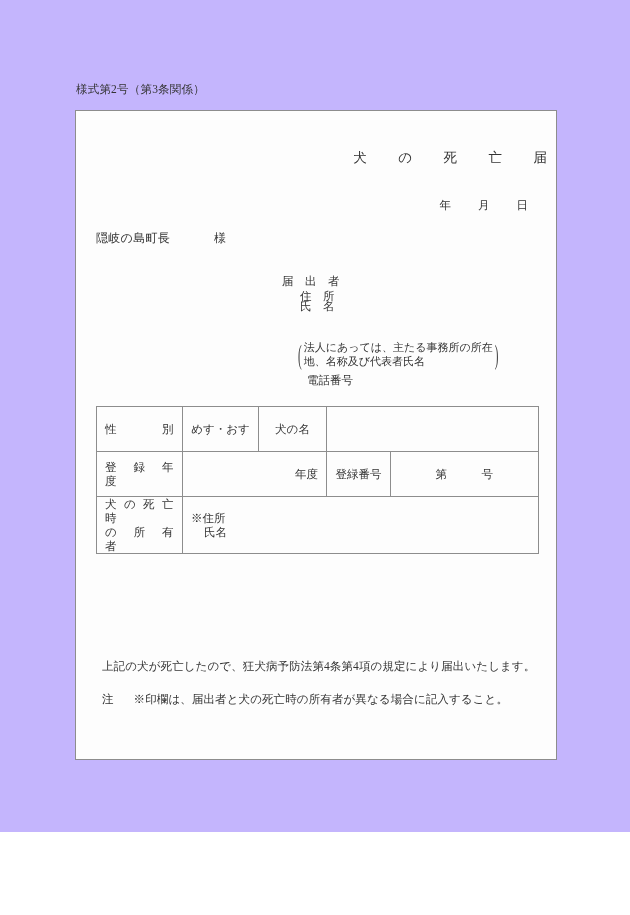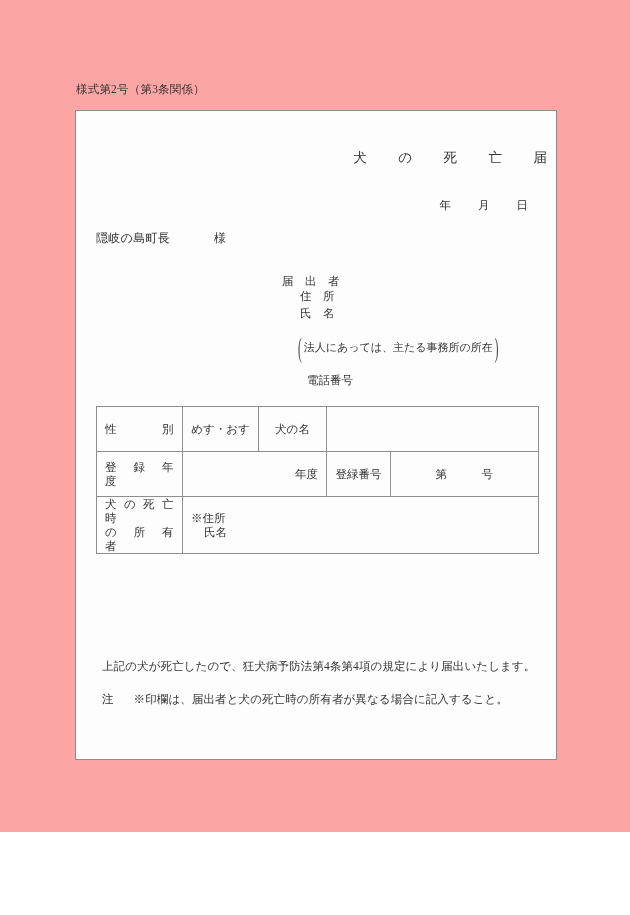--- a/index.html
+++ b/index.html
@@ -14,21 +14,21 @@
     color: #3a3a3a;
     position: relative;
     overflow: hidden;
   }
   .page {
     position: absolute;
     left: 0;
     top: 0;
     width: 630px;
     height: 832px;
-    background: #fca5a5;
+    background: #c4b5fd;
   }
   
   .form-no {
     position: absolute;
     left: 76px;
     top: 82px;
     font-size: 11.5px;
     letter-spacing: 0.2px;
     color: #333333;
     white-space: nowrap;
@@ -92,21 +92,21 @@
     color: #333333;
     line-height: 15px;
     white-space: nowrap;
   }
   .sub-row2 {
     margin-left: 18px;
   }
   .sub-name {
     position: absolute;
     left: 224px;
-    top: 195px;
+    top: 188px;
     font-size: 11.5px;
     color: #333333;
     white-space: nowrap;
   }
 
   
   .bracket-note {
     position: absolute;
     left: 221px;
     top: 229px;
@@ -216,20 +216,21 @@
         <div>届　出　者</div>
         <div class="sub-row2">住　所</div>
       </div>
 
       <div class="sub-name">氏　名</div>
 
       <div class="bracket-note">
         <span class="paren">(</span>
         <span class="bracket-text">
           <div>法人にあっては、主たる事務所の所在</div>
+          <div>地、名称及び代表者氏名</div>
         </span>
         <span class="paren">)</span>
       </div>
 
       <div class="phone">電話番号</div>
 
       <table class="dog-table">
         <colgroup>
           <col style="width:86px">
           <col style="width:76px">

